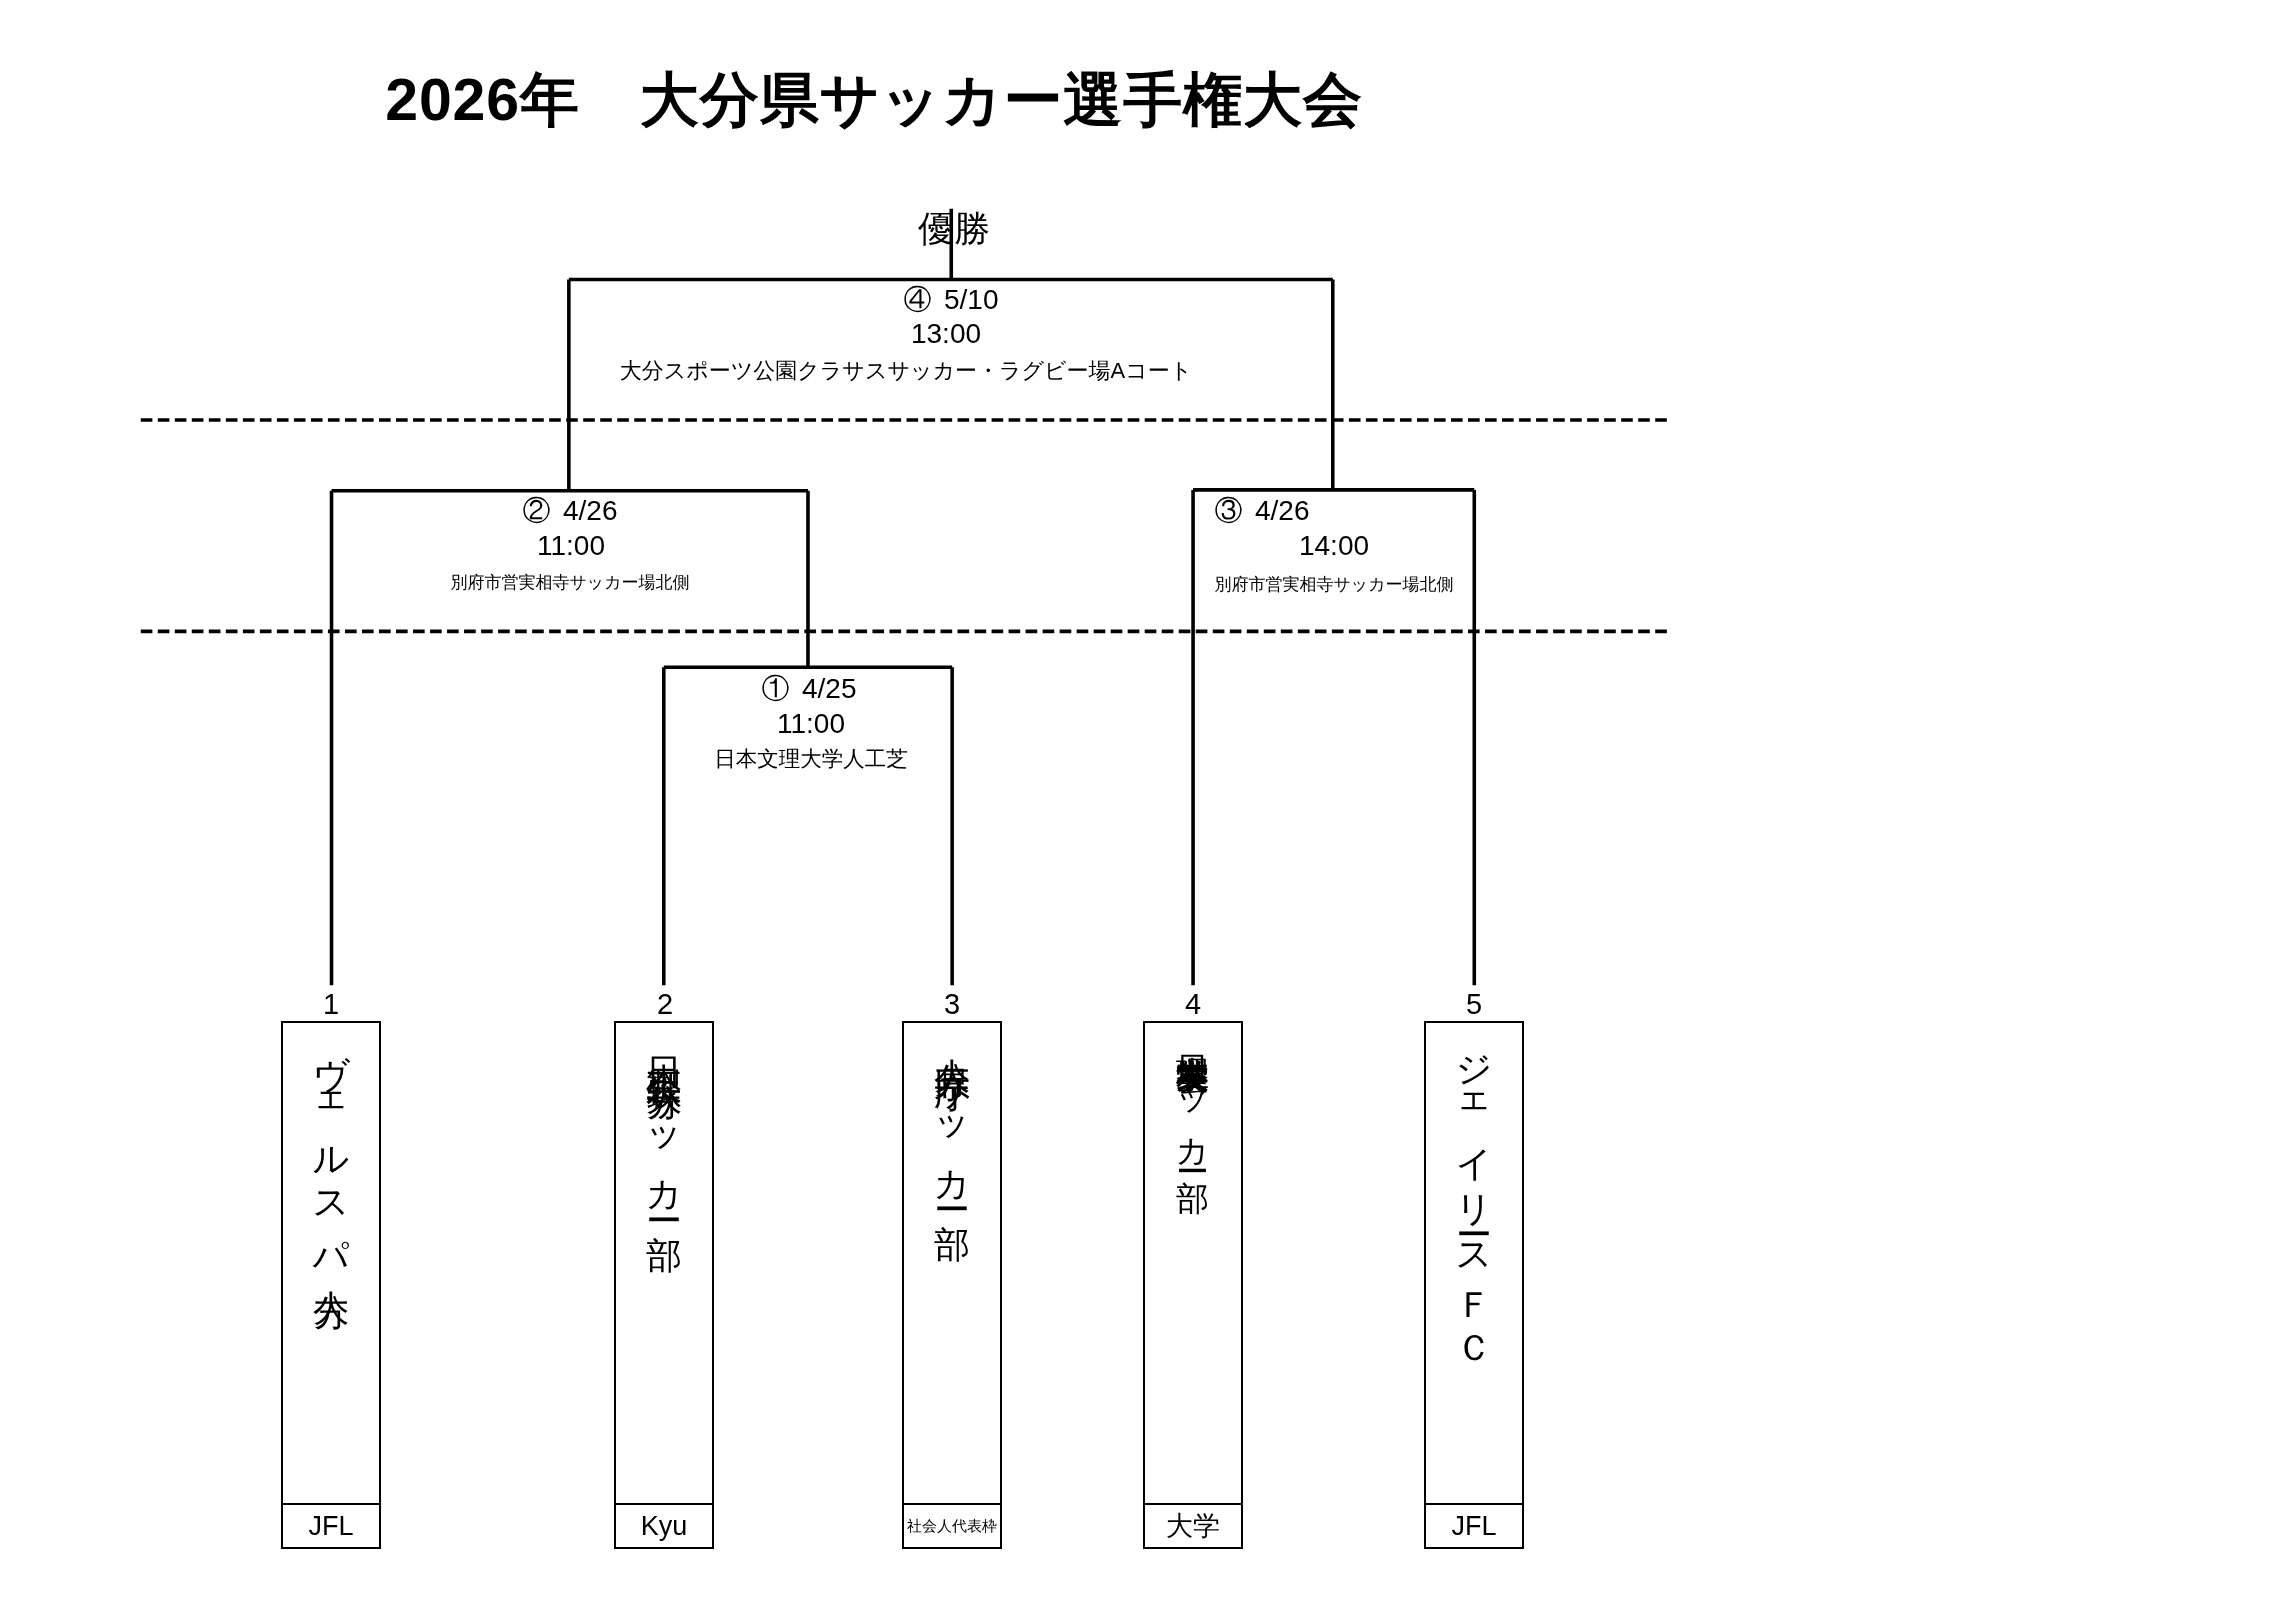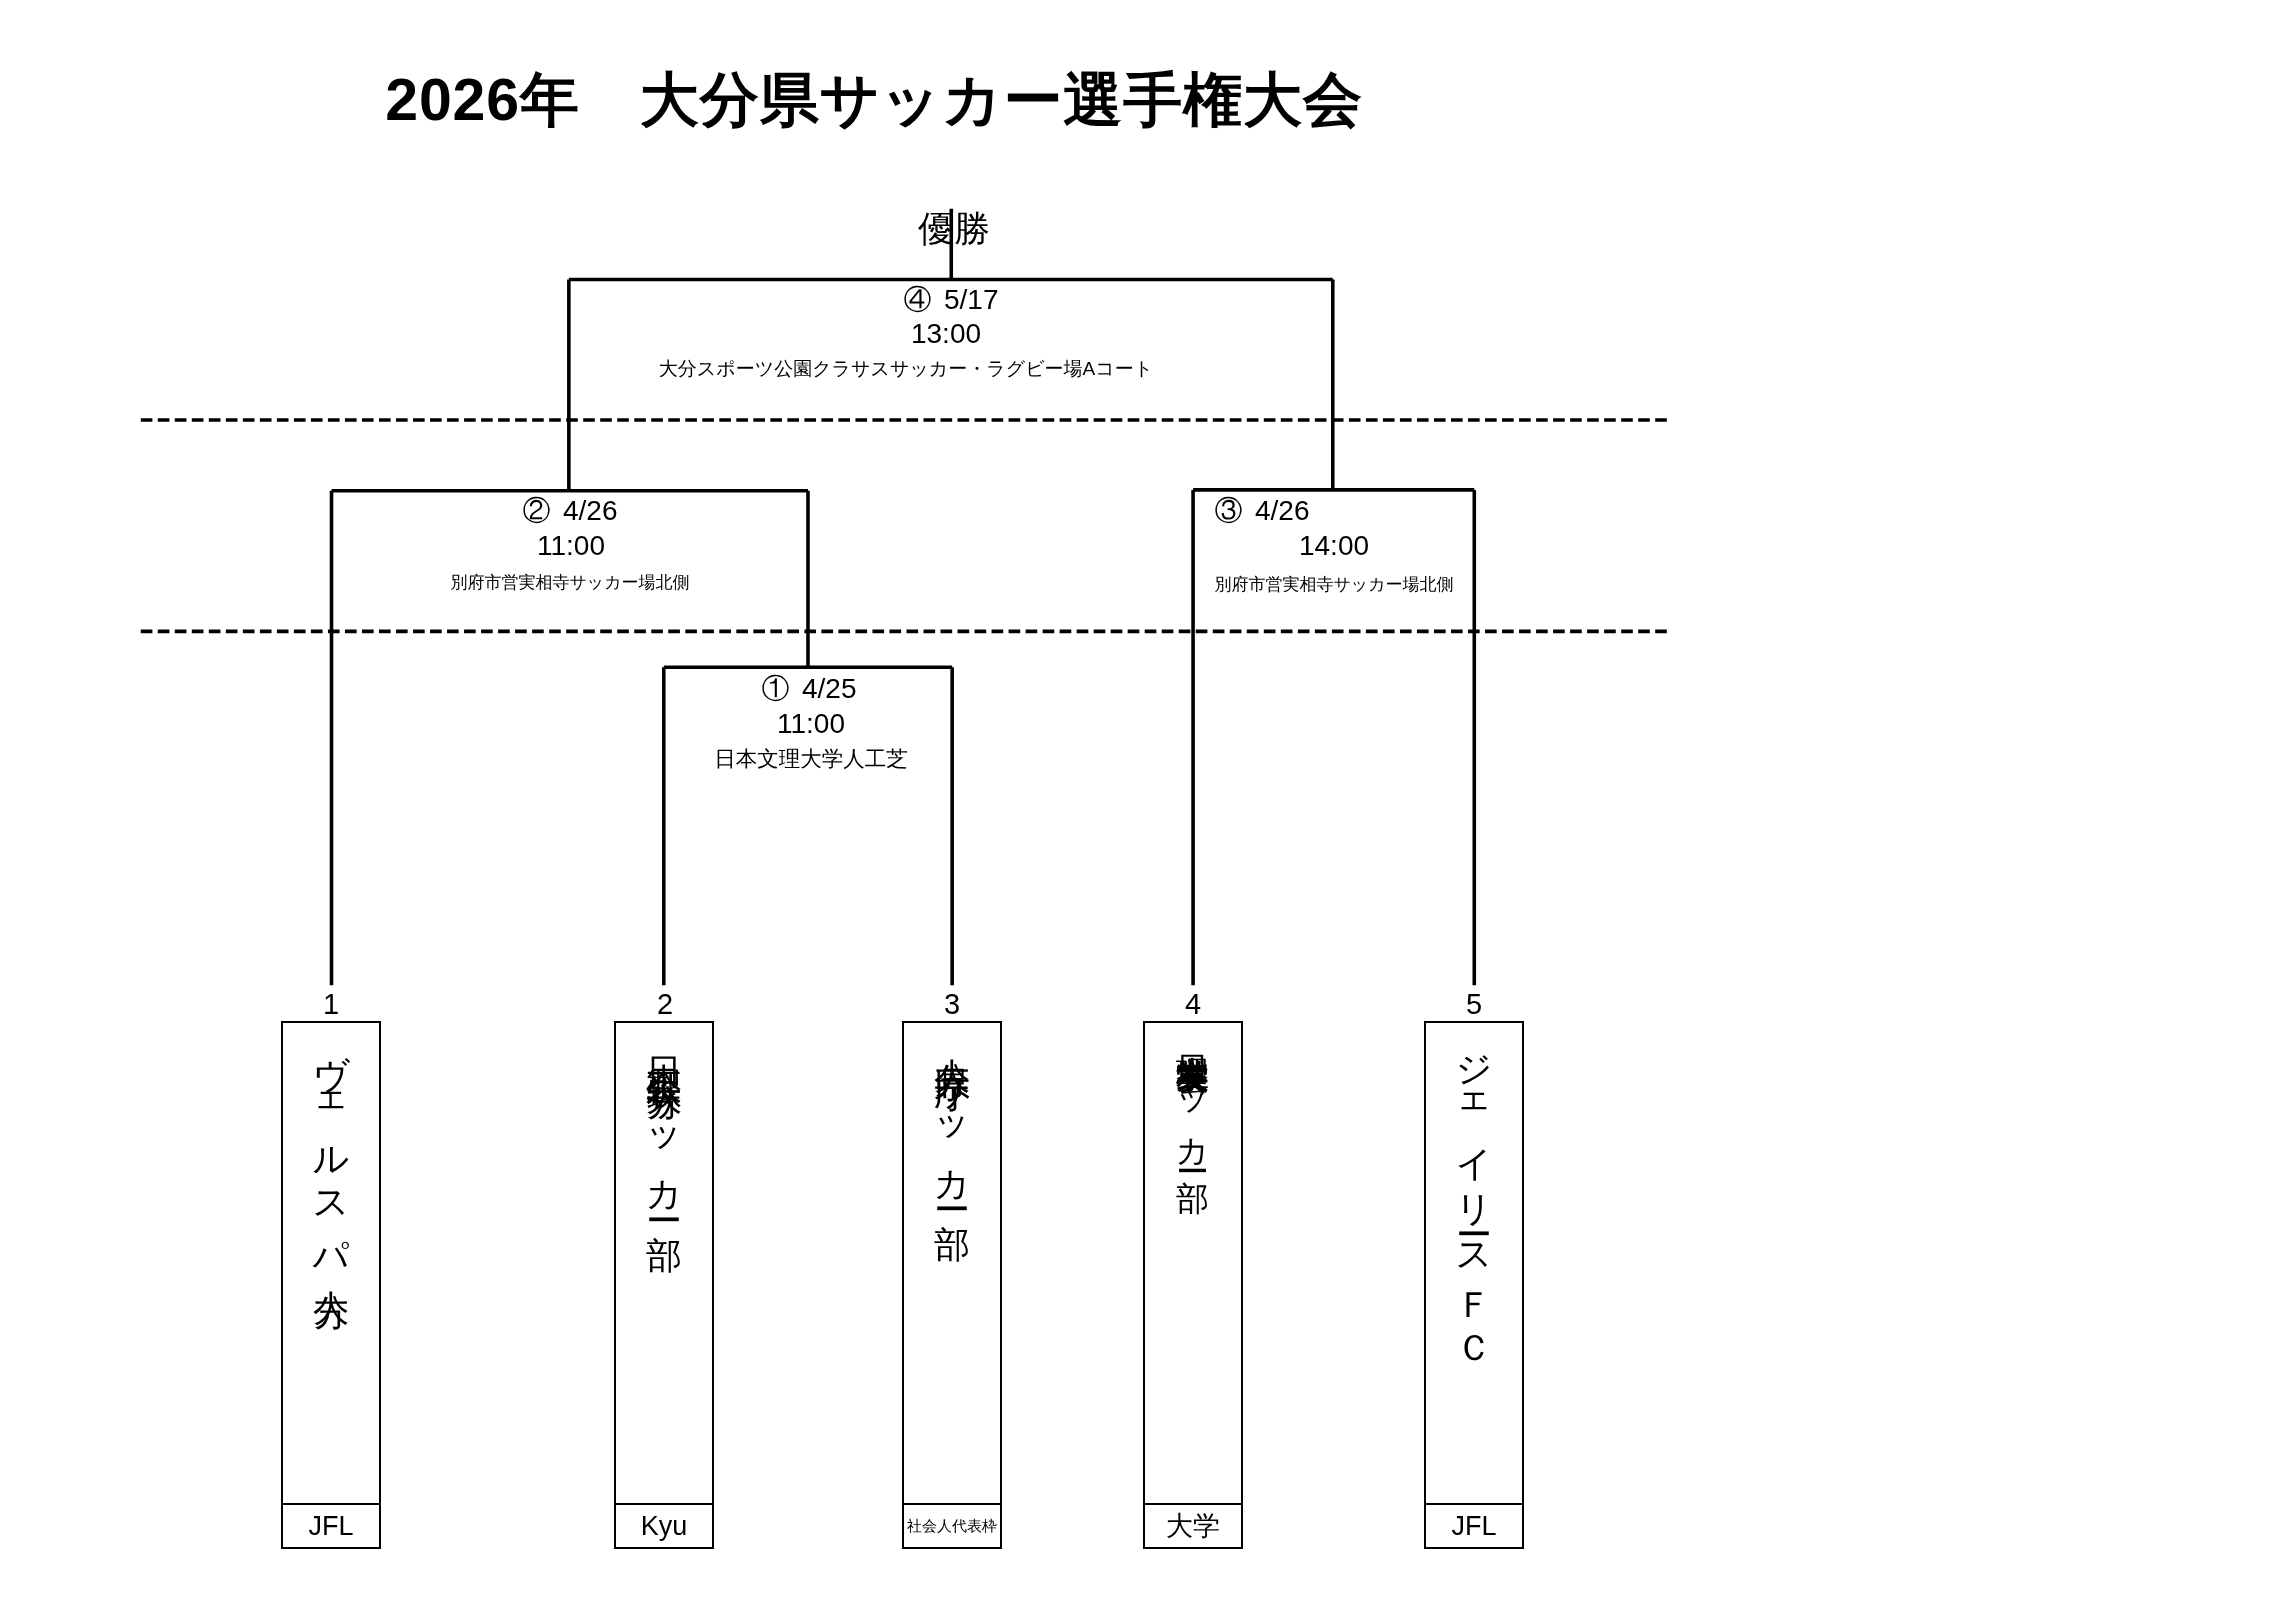--- a/index.html
+++ b/index.html
@@ -8,21 +8,21 @@
     background:#ffffff;color:#000000;
     font-family:"Liberation Sans", sans-serif;
     position:relative;overflow:hidden;
   }
   #lines{position:absolute;left:0;top:0;z-index:0;}
   .t{position:absolute;transform:translateX(-50%);white-space:nowrap;z-index:2;text-align:center;line-height:1.1;}
   .title{font-size:59px;font-weight:bold;letter-spacing:0.9px;}
   .champ{font-size:36px;}
   .ml1,.mtime{font-size:28px;}
   .ml1 .m-date{margin-left:12.5px;}
-  .venue22{font-size:19px;}
+  .venue22{font-size:22px;}
   .venue19{font-size:17px;}
   .venue24{font-size:21.5px;}
   .seed{font-size:29px;}
   .team{
     position:absolute;top:1021px;width:100px;height:528px;
     border:2.7px solid #000;box-sizing:border-box;background:#fff;
     display:flex;flex-direction:column;z-index:1;
   }
   .team-name-wrap{flex:1;display:flex;justify-content:center;align-items:flex-start;padding-top:6.3px;overflow:hidden;}
   .team-name{
@@ -47,21 +47,21 @@
            M370 548 H902 M370 548 V1100 M902 548 V745
            M741 745 H1063 M741 745 V1100 M1063 745 V1100
            M1332 547 H1646 M1332 547 V1100 M1646 547 V1100" stroke="#000000" stroke-width="4" fill="none"></path>
   <path d="M157 469 H1862 M157 705 H1862" stroke="#000000" stroke-width="4" stroke-dasharray="13 6" fill="none"></path>
 </svg>
 
 <div class="t title" style="left:874px;top:68px;">2026年　大分県サッカー選手権大会</div>
 <div class="t champ" style="left:954px;top:169px;margin-top:40px;">優勝</div>
 
 <div class="t ml1" style="left:951px;top:285px;">
-  <span>④</span><span class="m-date">5/17</span>
+  <span>④</span><span class="m-date">5/10</span>
 </div>
 <div class="t mtime" style="left:946px;top:319px;">13:00</div>
 <div class="t venue22" style="left:906px;top:359px;">大分スポーツ公園クラサスサッカー・ラグビー場Aコート</div>
 
 <div class="t ml1" style="left:570px;top:496px;">
   <span>②</span><span class="m-date">4/26</span>
 </div>
 <div class="t mtime" style="left:571px;top:531px;">11:00</div>
 <div class="t venue19" style="left:570px;top:574px;">別府市営実相寺サッカー場北側</div>
 

